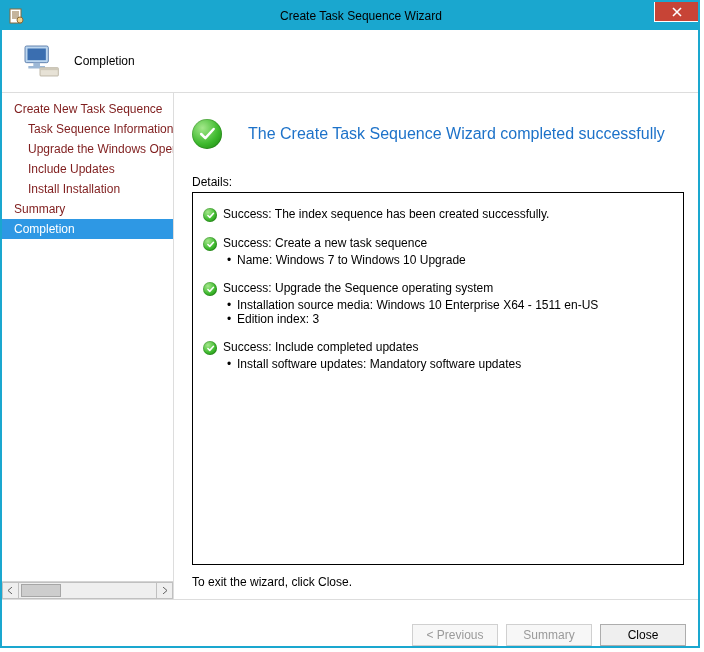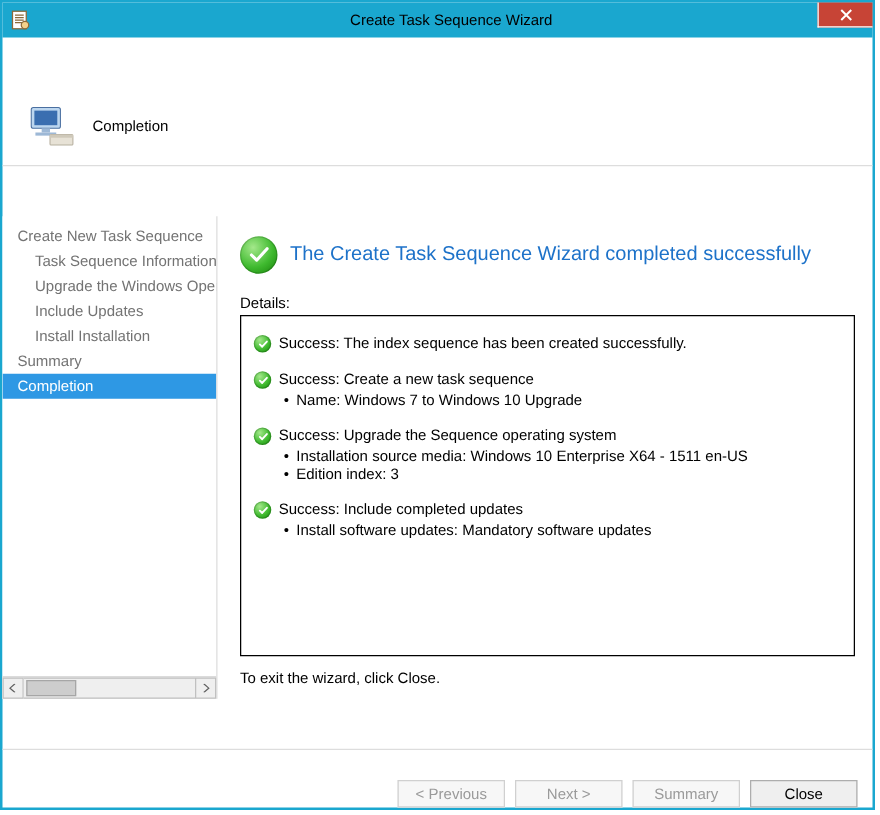--- a/index.html
+++ b/index.html
@@ -12,21 +12,20 @@
   }
   .window {
     width: 700px;
     height: 648px;
     border: 2px solid #1aa7cf;
     box-sizing: border-box;
     display: flex;
     flex-direction: column;
     background: #fff;
     position: relative;
-    gap: 40px;
   }
   
   .titlebar {
     height: 28px;
     background: #1aa7cf;
     display: flex;
     align-items: center;
     padding-left: 6px;
     position: relative;
     color: #000;
@@ -87,21 +86,21 @@
   }
   .nav {
     flex:1;
     overflow:hidden;
     padding-top:6px;
   }
   .nav-item {
     padding: 2px 6px 2px 12px;
     white-space:nowrap;
     overflow:hidden;
-    color:#737373;
+    color:#7f1d1d;
     cursor:default;
     line-height:16px;
   }
   .nav-item.child { padding-left:26px; }
   .nav-item.selected {
     background:#2e98e4;
     color:#fff;
   }
   .hscroll {
     height:17px;
@@ -137,21 +136,21 @@
   }
   .success-head .big-check {
     width:30px;height:30px;
     flex-shrink:0;
     margin-right:10px;
   }
   .success-head h1 {
     font-size:16px;
     font-weight:400;
     color:#1d72c9;
-    margin:0;
+    margin:16px;
   }
   .details-label { margin-bottom:3px;}
   .details-box {
     border:1px solid #000;
     flex:1;
     padding:14px 10px 10px 10px;
     overflow:auto;
     min-height:0;
   }
   .status-line {
@@ -319,18 +318,17 @@
             <div class="sub-line">Install software updates: Mandatory software updates</div>
           </div>
         </div>
 
       <div class="exit-hint">To exit the wizard, click Close.</div>
     </div>
   </div>
 
   <div class="footer">
     <button class="wbtn" disabled="">&lt; Previous</button>
-    <button class="wbtn" disabled="">Next &gt;</button>
     <button class="wbtn" disabled="">Summary</button>
     <button class="wbtn">Close</button>
   </div>
 
 </div>
 
 </body></html>

